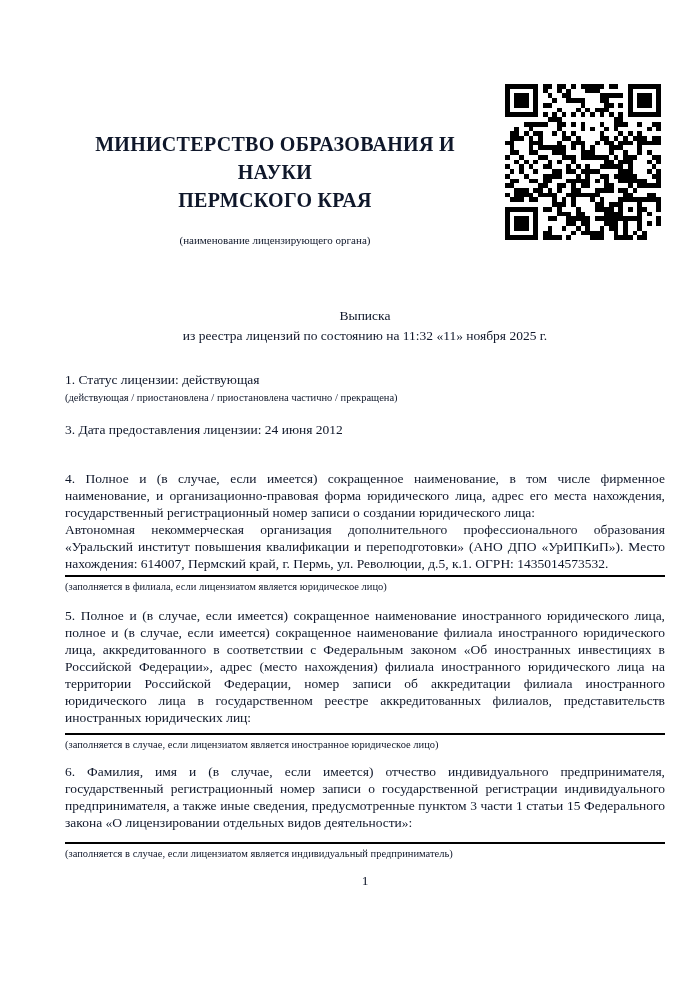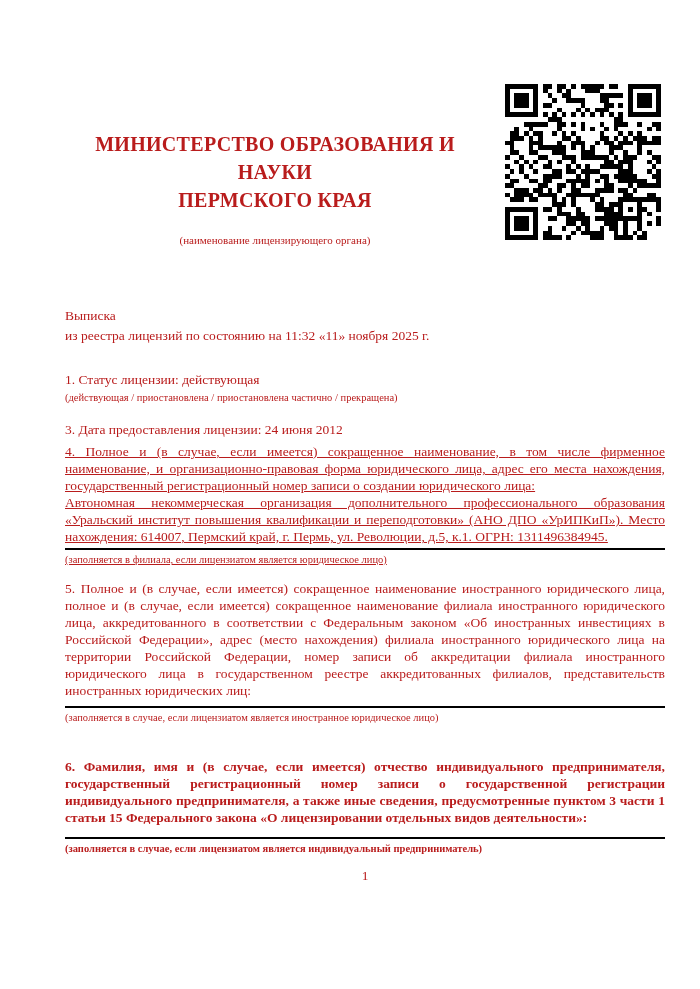--- a/index.html
+++ b/index.html
@@ -4,21 +4,21 @@
 <title>Выписка из реестра лицензий</title>
 <style>
   * { margin: 0; padding: 0; box-sizing: border-box; }
   html, body { background: #ffffff; }
   .page {
     position: relative;
     width: 700px;
     height: 989px;
     margin: 0 auto;
     background: #ffffff;
-    color: #b91c1c;
+    color: #0f172a;
     font-family: "Liberation Serif", "DejaVu Serif", serif;
     overflow: hidden;
   }
 
   
   .ministry {
     position: absolute;
     left: 65px;
     top: 130px;
     width: 420px;
@@ -46,43 +46,44 @@
   
   .content {
     position: absolute;
     left: 65px;
     top: 300px;
     width: 600px;
     font-size: 13.5px;
     line-height: 17px;
   }
   .doc-title {
+    text-align: center;
     line-height: 20px;
     padding-top: 6px;
   }
   .item .para { text-align: justify; }
   .value-underlined {
     text-align: justify;
     border-bottom: 2px solid #000000;
     padding-bottom: 3px;
   }
   .fill-line { border-bottom: 2px solid #000000; }
   .hint {
     font-size: 10.5px;
     line-height: 13px;
     text-align: left;
     margin-top: 3px;
   }
   .it1 { margin-top: 25px; }
   .it2 { margin-top: 16px; }
   .it3 { margin-top: 17px; }
-  .it4 { margin-top: 5px; text-decoration: underline; }
+  .it4 { margin-top: 32px; }
   .it5 { margin-top: 14px; }
   .it5 .fill-line { height: 9px; }
-  .it6 { margin-top: 34px; font-weight: bold; }
+  .it6 { margin-top: 12px; }
   .it6 .fill-line { height: 13px; }
   .it7 { margin-top: 21px; }
   .page-footer {
     text-align: center;
     margin-top: 12px;
     font-size: 13.5px;
   }
 </style>
 </head>
 <body>
@@ -642,21 +643,21 @@
       <div class="hint">(действующая / приостановлена / приостановлена частично / прекращена)</div>
     </section>
 
 
     <section class="item it3">
       <div class="line">3. Дата предоставления лицензии: 24 июня 2012</div>
     </section>
 
     <section class="item it4">
       <div class="para">4. Полное и (в случае, если имеется) сокращенное наименование, в том числе фирменное наименование, и организационно-правовая форма юридического лица, адрес его места нахождения, государственный регистрационный номер записи о создании юридического лица:</div>
-      <div class="value-underlined">Автономная некоммерческая организация дополнительного профессионального образования «Уральский институт повышения квалификации и переподготовки» (АНО ДПО «УрИПКиП»). Место нахождения: 614007, Пермский край, г. Пермь, ул. Революции, д.5, к.1. ОГРН: 1311496384945.</div>
+      <div class="value-underlined">Автономная некоммерческая организация дополнительного профессионального образования «Уральский институт повышения квалификации и переподготовки» (АНО ДПО «УрИПКиП»). Место нахождения: 614007, Пермский край, г. Пермь, ул. Революции, д.5, к.1. ОГРН: 1435014573532.</div>
       <div class="hint">(заполняется в филиала, если лицензиатом является юридическое лицо)</div>
     </section>
 
     <section class="item it5">
       <div class="para">5. Полное и (в случае, если имеется) сокращенное наименование иностранного юридического лица, полное и (в случае, если имеется) сокращенное наименование филиала иностранного юридического лица, аккредитованного в соответствии с Федеральным законом «Об иностранных инвестициях в Российской Федерации», адрес (место нахождения) филиала иностранного юридического лица на территории Российской Федерации, номер записи об аккредитации филиала иностранного юридического лица в государственном реестре аккредитованных филиалов, представительств иностранных юридических лиц:</div>
       <div class="fill-line"></div>
       <div class="hint">(заполняется в случае, если лицензиатом является иностранное юридическое лицо)</div>
     </section>
 
     <section class="item it6">

